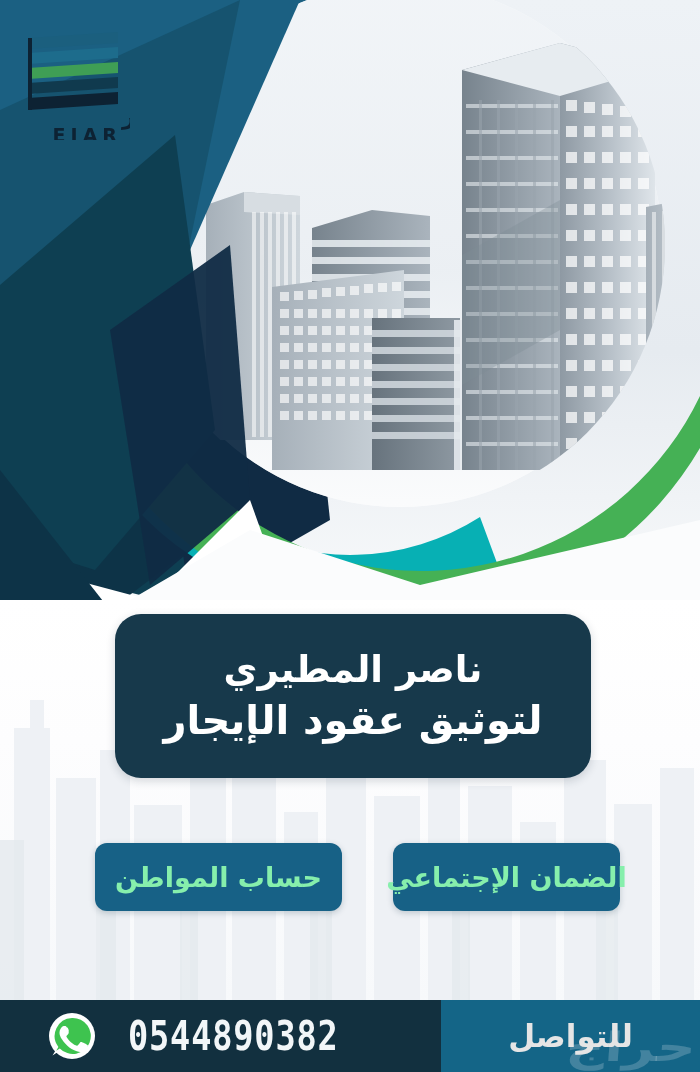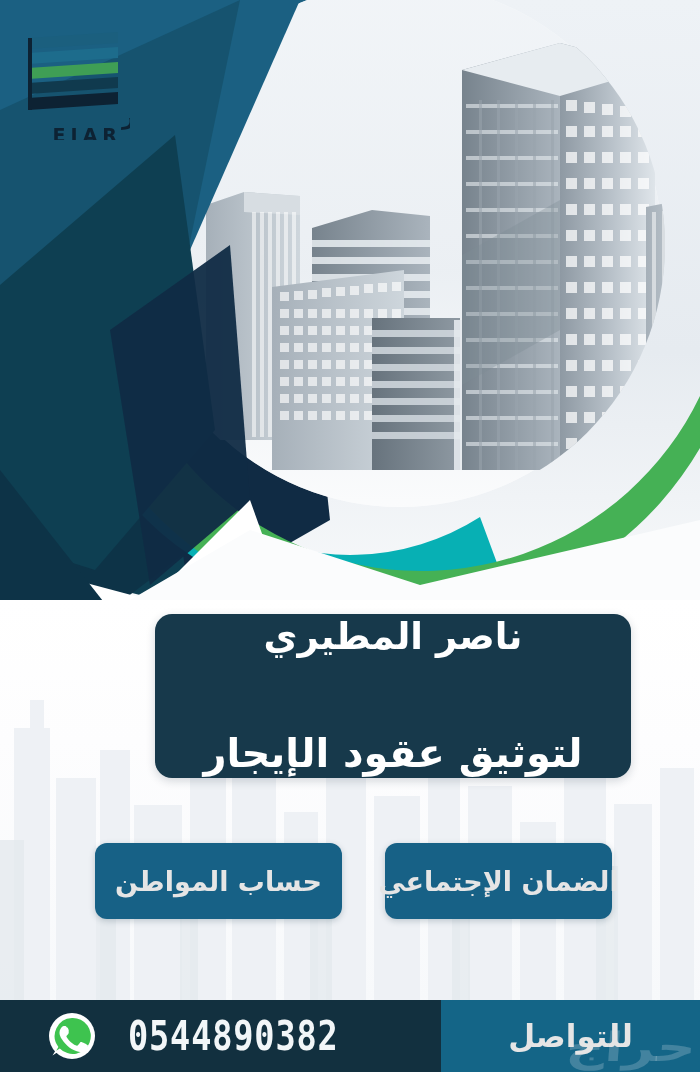--- a/index.html
+++ b/index.html
@@ -23,48 +23,47 @@
   
   .skyline{
     position:absolute;left:0;top:600px;width:700px;height:402px;
     overflow:hidden;opacity:1;
     background:linear-gradient(180deg,#ffffff 0%,#fdfdfe 35%,#f7f9fb 100%);
   }
 
   
   .title-card{
     position:absolute;left:115px;top:614px;width:476px;height:164px;
-    background:#17394b;border-radius:17px;
+    background:#17394b;border-radius:26px;
     box-shadow:0 3px 10px rgba(20,40,55,.18);
-    display:flex;flex-direction:column;align-items:center;justify-content:space-between;
+    display:flex;flex-direction:column;align-items:center;justify-content:center;
     gap:4px;
-    margin-left:40px;
   }
   .title-line1{
     color:#ffffff;font-size:37px;font-weight:700;line-height:1.22;
     direction:rtl;letter-spacing:.5px;white-space:nowrap;
   }
   .title-line2{
     color:#ffffff;font-size:40px;font-weight:700;line-height:1.22;
     direction:rtl;letter-spacing:.5px;white-space:nowrap;
   }
 
   
   .btn-row{
     position:absolute;left:0;top:843px;width:700px;height:70px;
   }
   .btn{
-    position:absolute;top:0;height:76px;
+    position:absolute;top:0;height:68px;
     background:#176186;border-radius:12px;
     display:flex;align-items:center;justify-content:center;
-    color:#e5e5e5;font-size:27px;font-weight:700;direction:rtl;
+    color:#86efac;font-size:27px;font-weight:700;direction:rtl;
     box-shadow:0 2px 6px rgba(20,50,70,.22);
     white-space:nowrap;
   }
-  .btn-right{right:88px;width:227px;margin-left:40px;}
+  .btn-right{right:80px;width:227px;margin-left:40px;}
   .btn-left{left:95px;width:247px;}
 
   
   .bottombar{
     position:absolute;left:0;top:1000px;width:700px;height:72px;
     display:flex;
   }
   .bb-phone{
     width:441px;height:100%;background:#12303f;
     display:flex;align-items:center;gap:32px;padding-left:48px;

